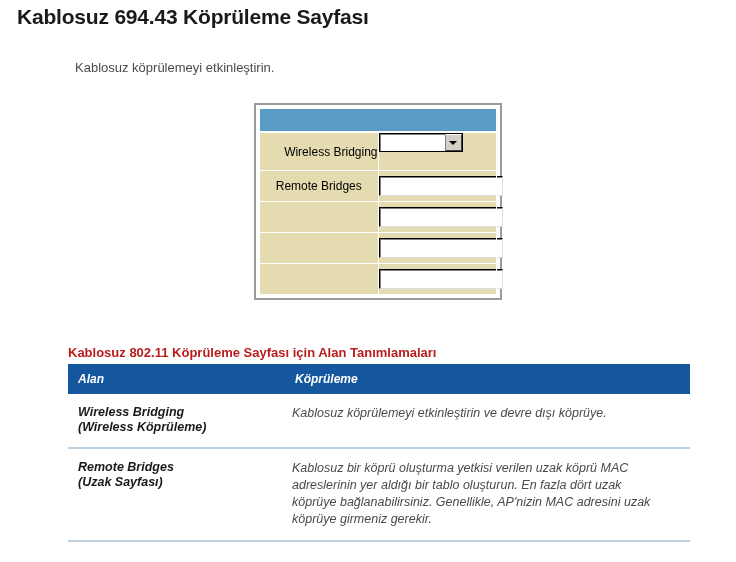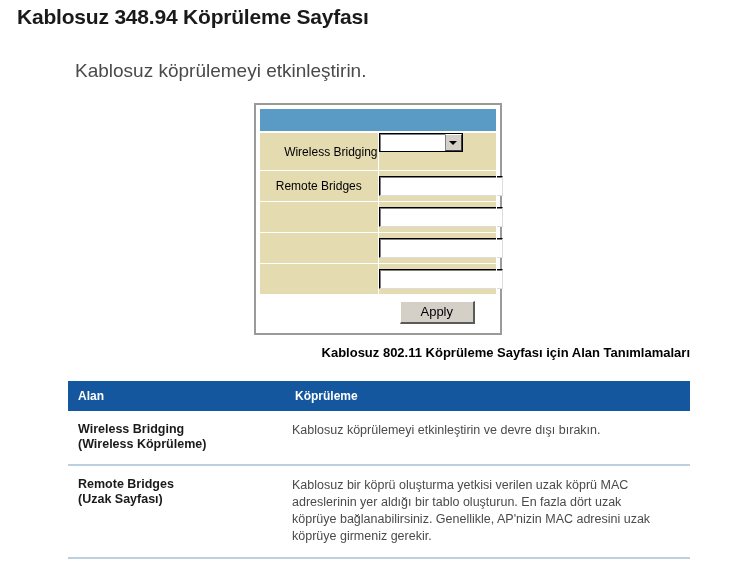--- a/index.html
+++ b/index.html
@@ -26,21 +26,21 @@
     color: #1a1a1a;
     letter-spacing: -0.2px;
     white-space: nowrap;
   }
 
   
   .intro-text {
     position: absolute;
     left: 75px;
     top: 60px;
-    font-size: 19px;
+    font-size: 13px;
     color: #4a4a4a;
     white-space: nowrap;
   }
 
   
   .config-form {
     position: absolute;
     left: 254px;
     top: 103px;
     width: 248px;
@@ -163,32 +163,33 @@
     cursor: pointer;
     line-height: 15px;
   }
 
   
   .defs-caption {
     position: absolute;
     left: 68px;
     top: 345px;
     width: 622px;
-    text-align: right;
-    font-size: 13px;
-    font-weight: bold;
-    color: #000000;
+    text-align: left;
+    font-size: 13px;
+    font-weight: bold;
+    color: #b91c1c;
   }
   .defs-table {
     position: absolute;
     left: 68px;
-    top: 381px;
+    top: 364px;
     width: 622px;
     border-collapse: collapse;
     table-layout: fixed;
+    font-style: italic;
   }
   .defs-table thead th {
     background: #15579f;
     color: #ffffff;
     font-size: 12px;
     font-weight: bold;
     text-align: left;
     padding: 6px 0 7px 10px;
     height: 17px;
   }
@@ -208,21 +209,21 @@
   .defs-table tbody td.desc-cell {
     padding-left: 7px;
     padding-right: 30px;
     color: #4a4a4a;
     line-height: 17px;
   }
 </style>
 </head>
 <body>
 
-<div class="page-title">Kablosuz 348.94 Köprüleme Sayfası</div>
+<div class="page-title">Kablosuz 694.43 Köprüleme Sayfası</div>
 
 <div class="intro-text">Kablosuz köprülemeyi etkinleştirin.</div>
 
 <div class="config-form">
   <table class="config-table">
     <tbody>
       <tr class="cfg-header-row">
         <td colspan="2"></td>
       </tr>
 
@@ -257,46 +258,40 @@
         </td>
       </tr>
 
       <tr>
         <td class="cfg-label empty"></td>
         <td class="cfg-value">
           <div class="retro-input"></div>
         </td>
       </tr>
 
-      <tr>
-        <td class="cfg-apply-cell"></td>
-        <td class="cfg-apply-cell">
-          <span class="retro-button">Apply</span>
-        </td>
-      </tr>
     </tbody>
   </table>
 </div>
 
 <div class="defs-caption">Kablosuz 802.11 Köprüleme Sayfası için Alan Tanımlamaları</div>
 
 <table class="defs-table">
   <thead>
     <tr>
       <th class="col-field">Alan</th>
       <th>Köprüleme</th>
     </tr>
   </thead>
   <tbody>
     <tr>
       <td class="field-cell">
         <span>Wireless Bridging</span><br>
         <span>(Wireless Köprüleme)</span>
       </td>
-      <td class="desc-cell">Kablosuz köprülemeyi etkinleştirin ve devre dışı bırakın.</td>
+      <td class="desc-cell">Kablosuz köprülemeyi etkinleştirin ve devre dışı köprüye.</td>
     </tr>
     <tr>
       <td class="field-cell">
         <span>Remote Bridges</span><br>
         <span>(Uzak Sayfası)</span>
       </td>
       <td class="desc-cell">Kablosuz bir köprü oluşturma yetkisi verilen uzak köprü MAC adreslerinin yer aldığı bir tablo oluşturun. En fazla dört uzak köprüye bağlanabilirsiniz. Genellikle, AP'nizin MAC adresini uzak köprüye girmeniz gerekir.</td>
     </tr>
   </tbody>
 </table>

